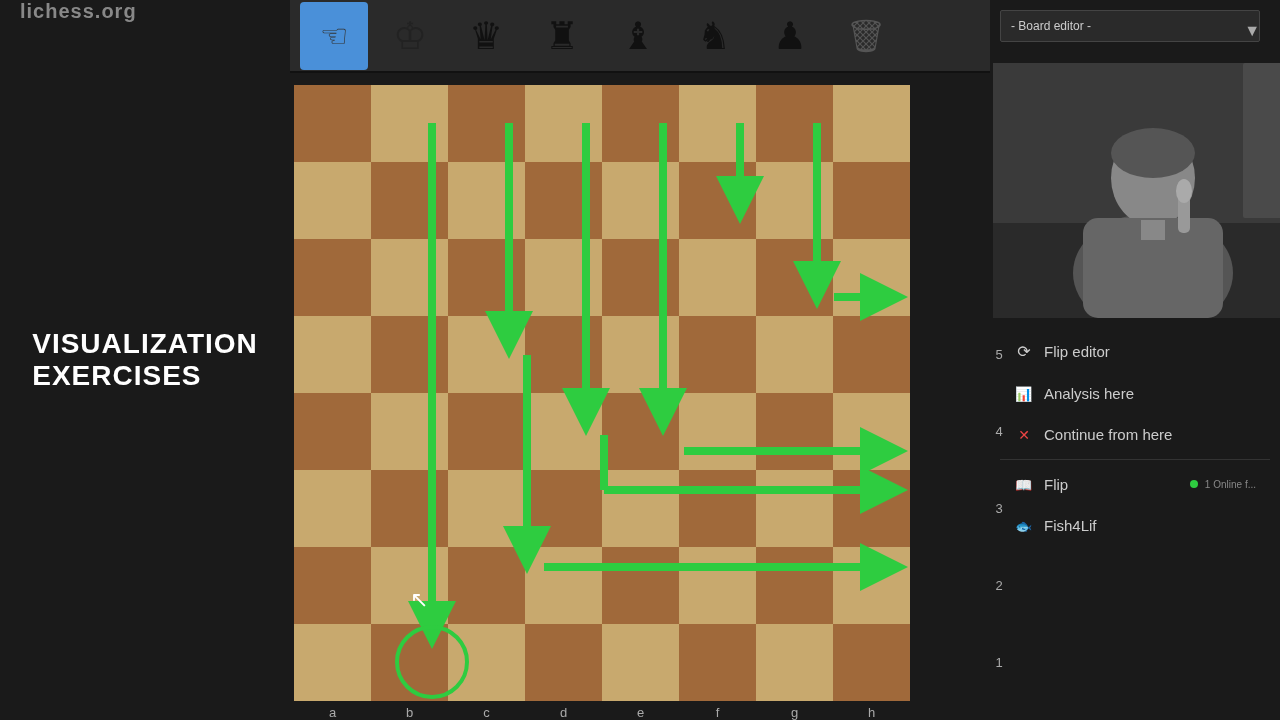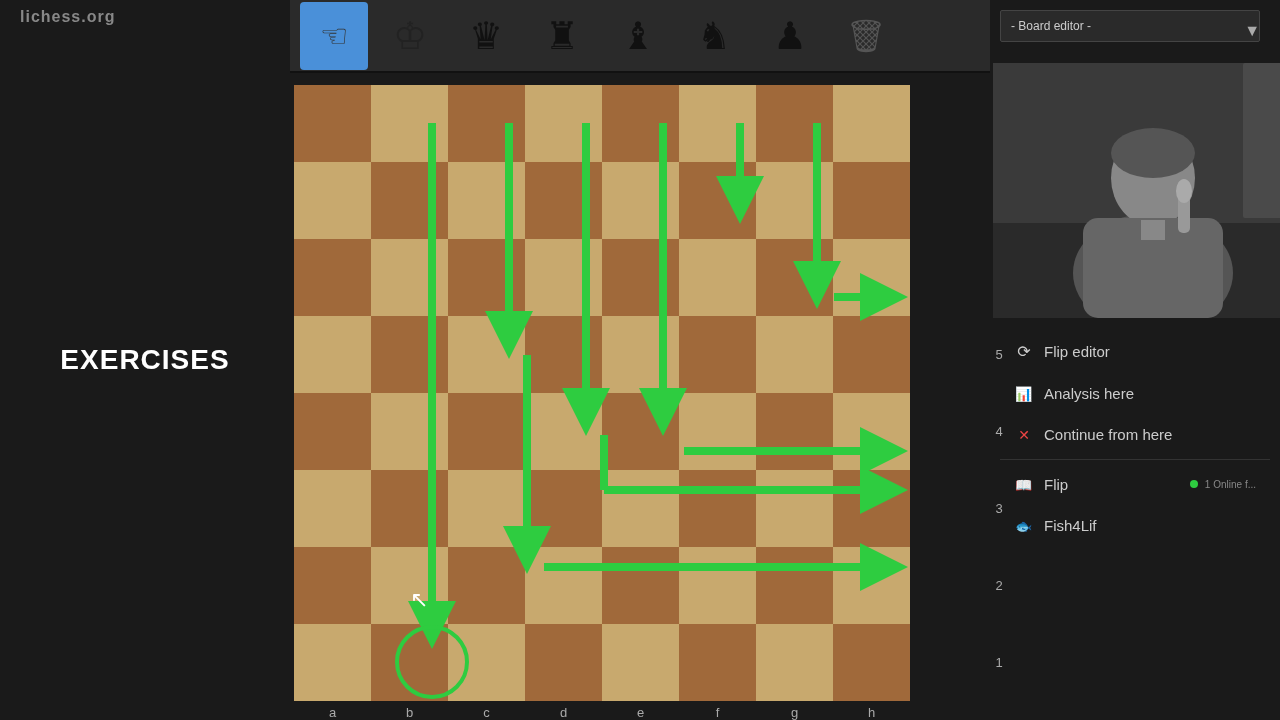--- a/index.html
+++ b/index.html
@@ -19,24 +19,24 @@
       background: #1a1a1a;
       display: flex;
       flex-direction: column;
       align-items: center;
       justify-content: center;
       flex-shrink: 0;
     }
 
     .site-logo {
       position: absolute;
-      top: 8px;
+      top: 0;
       left: 20px;
       color: #888;
-      font-size: 16px;
+      font-size: 20px;
       font-weight: bold;
       letter-spacing: 1px;
     }
 
     .viz-exercises {
       color: white;
       font-size: 28px;
       font-weight: 900;
       line-height: 1.15;
       text-transform: uppercase;
@@ -270,20 +270,21 @@
       z-index: 10;
       pointer-events: none;
     }
   </style>
 </head>
 <body>
 
 <div id="left-sidebar">
   <div class="site-logo">lichess.org</div>
   <div class="viz-exercises">
+    <span>VISUALIZATION</span>
     <span>EXERCISES</span>
   </div>
 </div>
 
 <div id="main-area">
 
   <div id="toolbar">
     <button class="toolbar-btn active" style="font-size:32px; color:#333;">☜</button>
     <button class="toolbar-btn" style="font-size:38px; color:#222;">♔</button>
     <button class="toolbar-btn" style="font-size:38px; color:#111;">♛</button>

